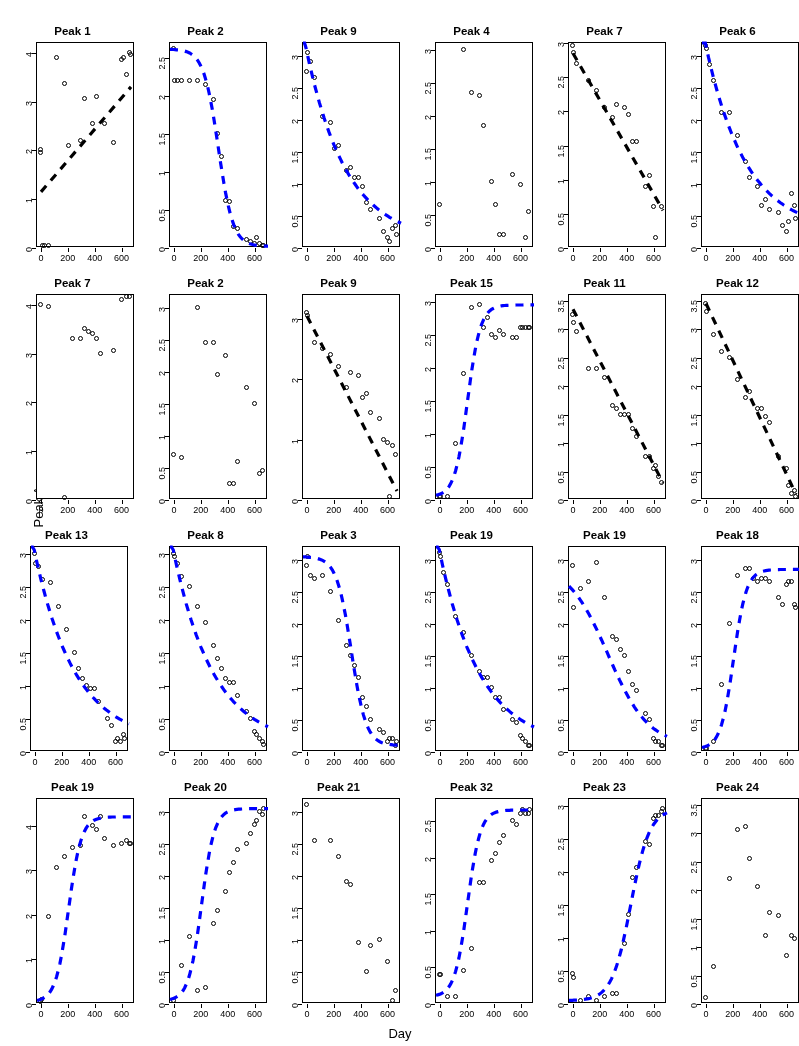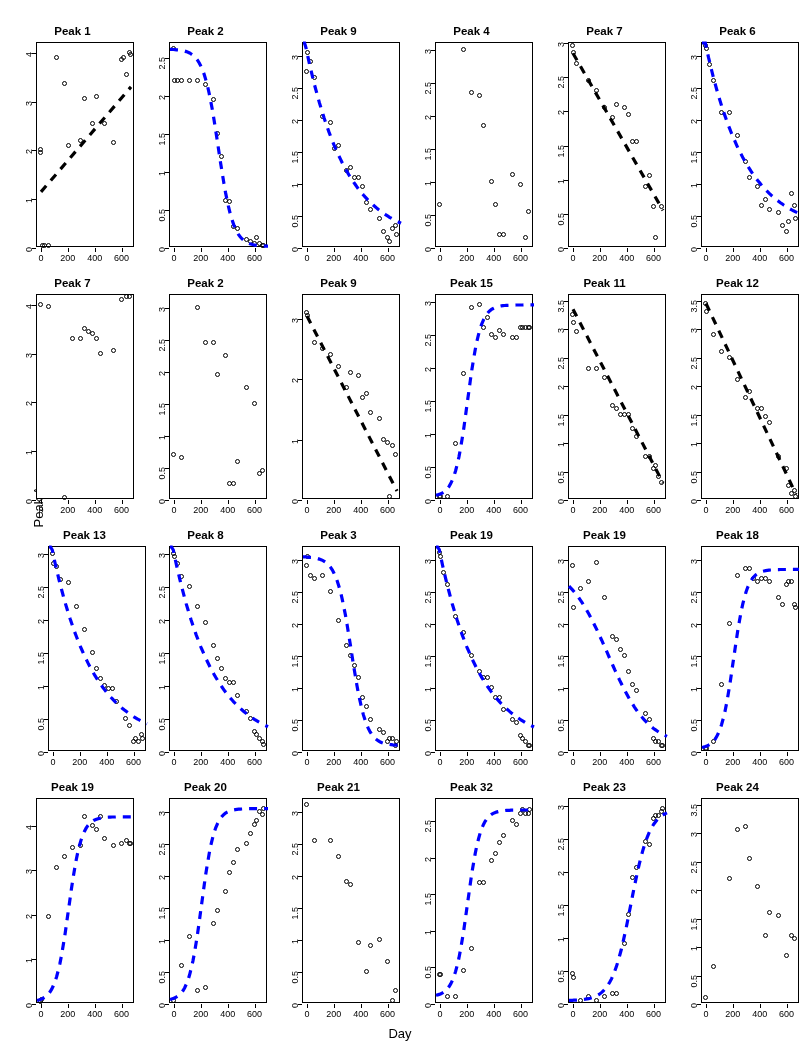--- a/index.html
+++ b/index.html
@@ -608,21 +608,21 @@
           <div class="xtickmark" style="left: 4.0274px; top: 205px;"></div>
           <div class="xtick" style="left: -10.9726px; width: 30px; top: 210px;">0</div>
           <div class="xtickmark" style="left: 30.8767px; top: 205px;"></div>
           <div class="xtick" style="left: 15.8767px; width: 30px; top: 210px;">200</div>
           <div class="xtickmark" style="left: 57.726px; top: 205px;"></div>
           <div class="xtick" style="left: 42.726px; width: 30px; top: 210px;">400</div>
           <div class="xtickmark" style="left: 84.5753px; top: 205px;"></div>
           <div class="xtick" style="left: 69.5753px; width: 30px; top: 210px;">600</div>
         </div>
       </div>
-      <div class="panel" style="left: 18px; top: 529px; width: 133px; height: 252px;">
+      <div class="panel" style="left: 0; top: 529px; width: 133px; height: 252px;">
         <div class="panel-title">Peak 13</div>
         <div class="plotbox" style="width: 98px; height: 205px;">
           <div class="plotarea">
             <div class="pt" style="left: 1.0274px; top: 3.6129px;"></div>
             <div class="pt" style="left: 2.36986px; top: 13.5323px;"></div>
             <div class="pt" style="left: 5.05479px; top: 16.8387px;"></div>
             <div class="pt" style="left: 9.08219px; top: 30.0645px;"></div>
             <div class="pt" style="left: 17.137px; top: 33.371px;"></div>
             <div class="pt" style="left: 25.1918px; top: 56.5161px;"></div>
             <div class="pt" style="left: 33.2466px; top: 79.6613px;"></div>

